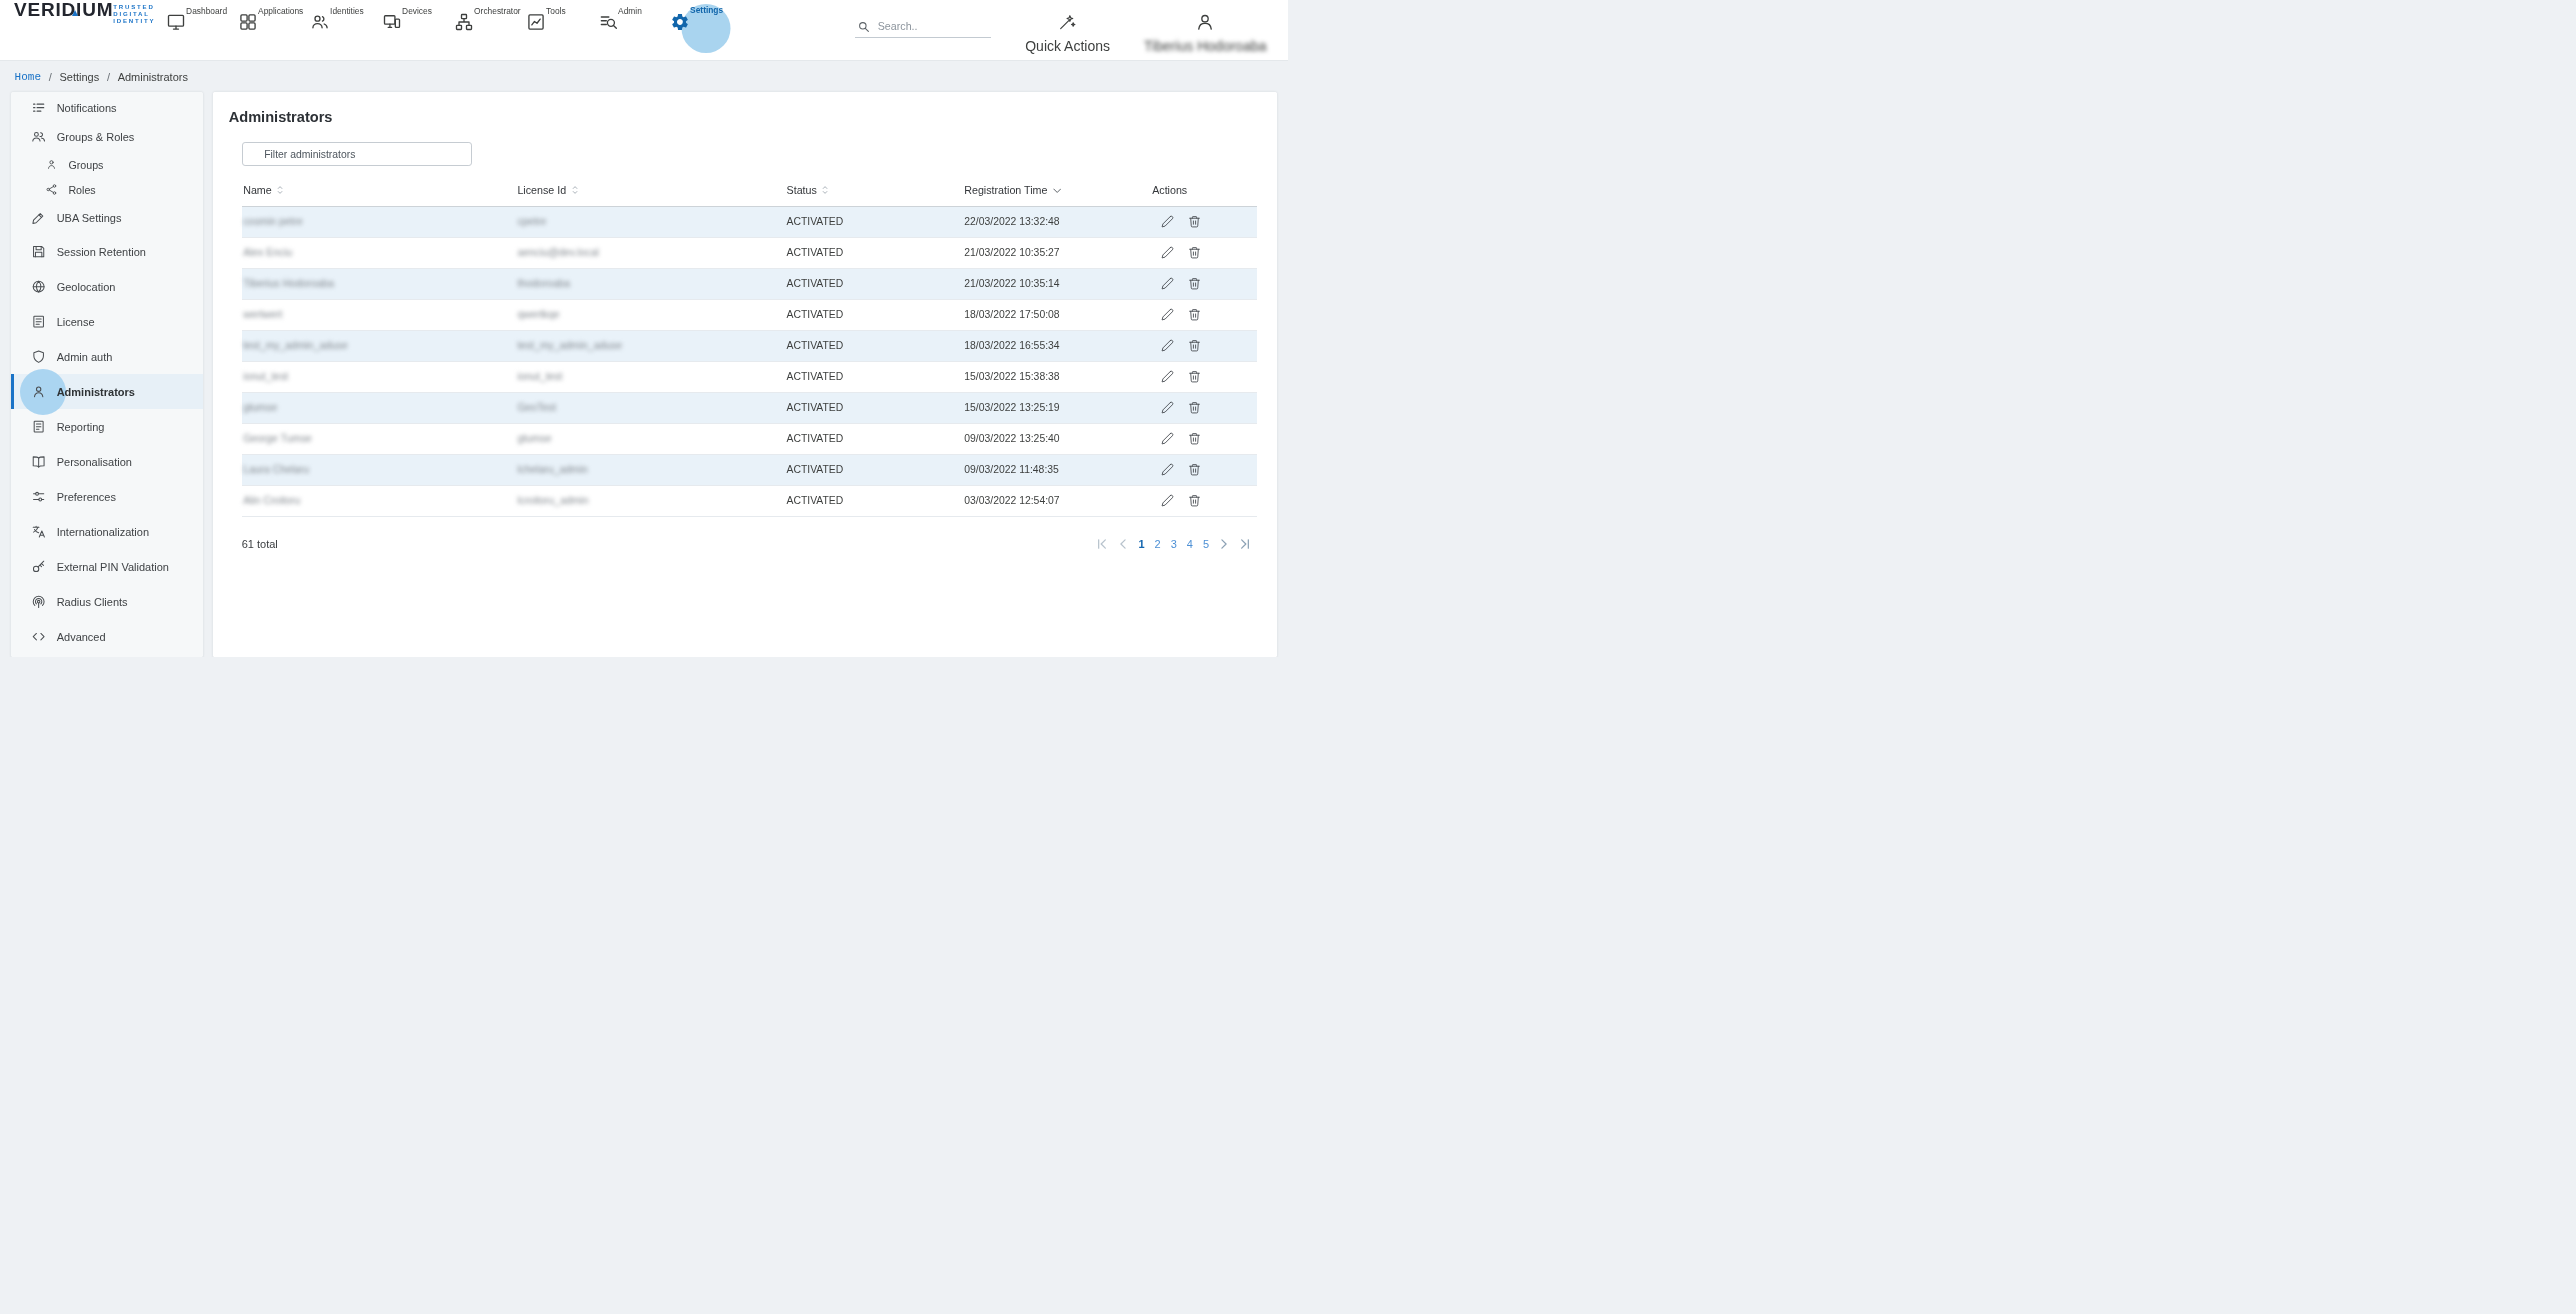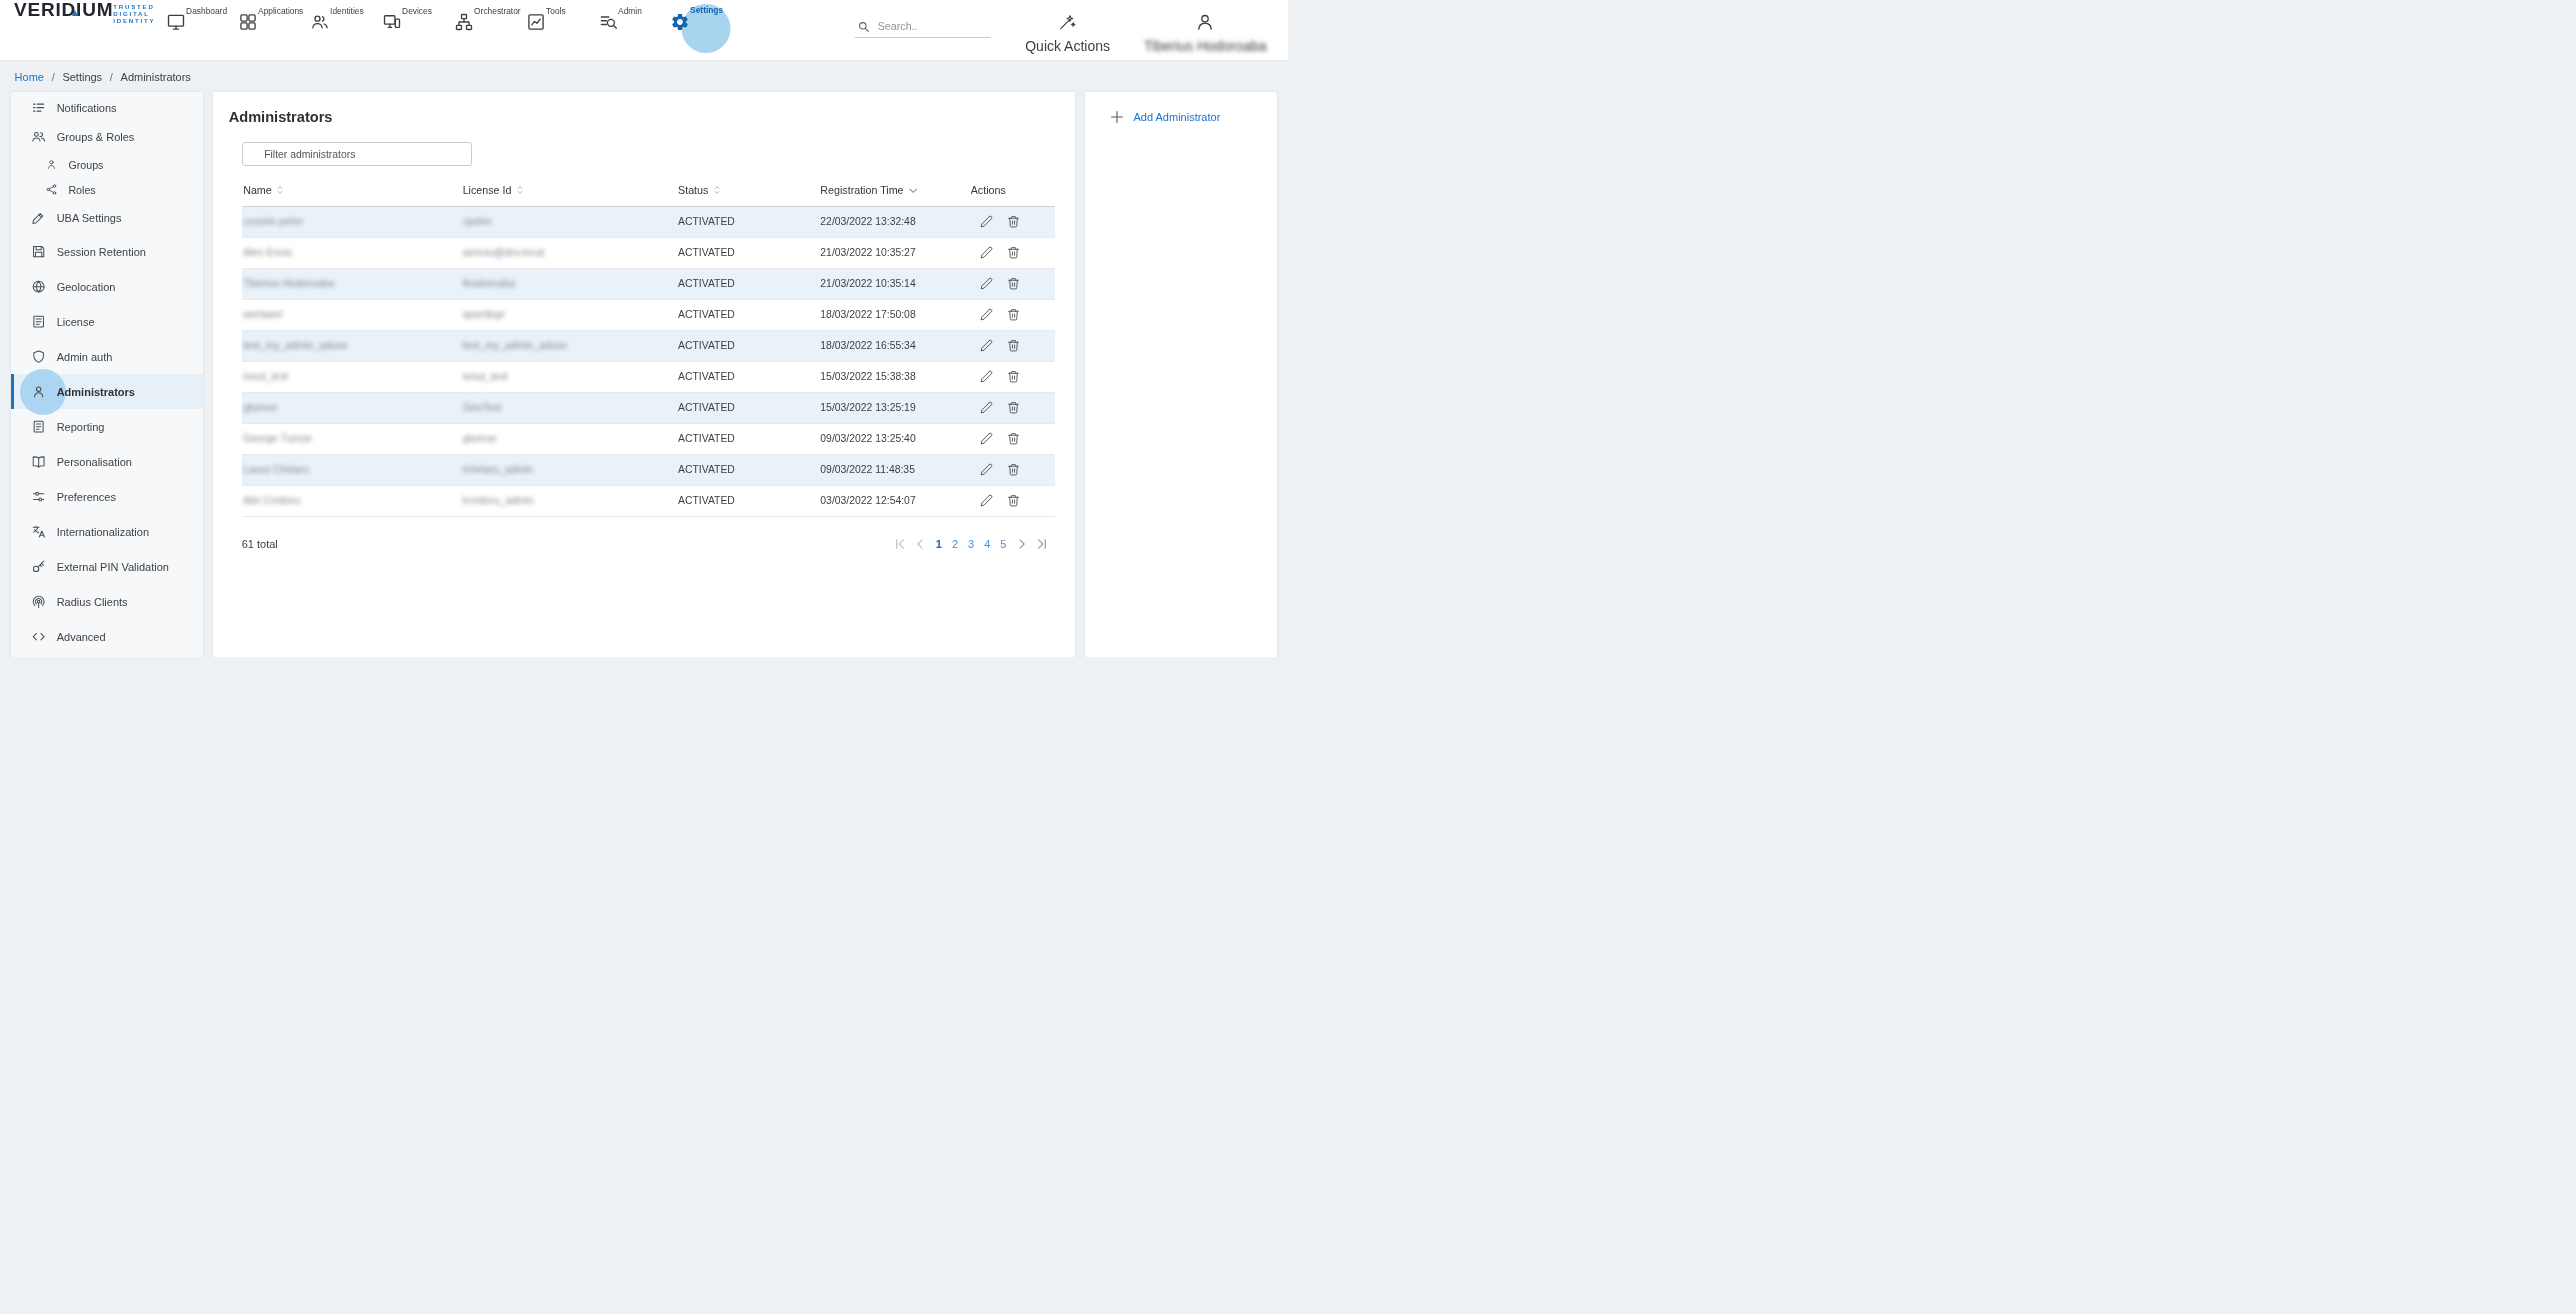--- a/index.html
+++ b/index.html
@@ -29,21 +29,21 @@
   .search input::placeholder { color:#8d959d; }
   .top-mini { display:flex; flex-direction:column; align-items:center; cursor:pointer; margin-top:11.5px; }
   .top-mini .nicon { height:21px; display:flex; align-items:center; color:#3d3f3e; }
   .top-mini .nlabel { margin-top:5.4px; font-size:14px; color:#3d3f3e; }
 
   .blur { filter:blur(2.3px); color:#83898f; user-select:none; }
   .blur-sm { filter:blur(1.9px); color:#9aa0a6; user-select:none; }
 
   
   .breadcrumb { height:31px; display:flex; align-items:center; gap:7.7px; padding-left:14.6px; font-size:11px; }
-  .crumb-home { color:#1a73c7; cursor:pointer; }
+  .crumb-home { color:#1a73c7; cursor:pointer;font-family:Liberation Mono, monospace; }
   .crumb-sep { color:#6a7076; }
   .crumb { color:#3d3f3e; }
 
   
   .content { display:flex; gap:10.7px; padding:0 10.7px; height:565px; align-items:stretch; }
   .card { box-shadow:0 0.8px 2.3px rgba(40,50,60,.14); border-radius:1.5px; }
 
   
   .sidebar { width:192px; background:#f6f8f9; padding-top:1.5px; overflow:hidden; }
   .side-item { position:relative; display:flex; align-items:center; gap:10.7px; height:35px; padding-left:20px; font-size:11px; cursor:pointer; color:#3f4245; }
@@ -713,25 +713,15 @@
           </span>
         <span class="pg-btn en">
             <svg width="10" height="10" viewBox="0 0 11 12" fill="none" stroke="currentColor" stroke-width="1.5" stroke-linecap="round" stroke-linejoin="round">
               <use href="#i-last"></use>
             </svg>
           </span>
       </div>
     </div>
   </section>
 
-  <aside class="panel card">
-    <div class="add-admin">
-      <span class="aicon">
-        <svg viewBox="0 0 18 18" fill="none" stroke="currentColor" stroke-width="1.4" stroke-linecap="round">
-            <path d="M9 2v14M2 9h14"></path>
-          </svg>
-      </span>
-      <span>Add Administrator</span>
-    </div>
-  </aside>
 
 </div>
 
 
 </body></html>

